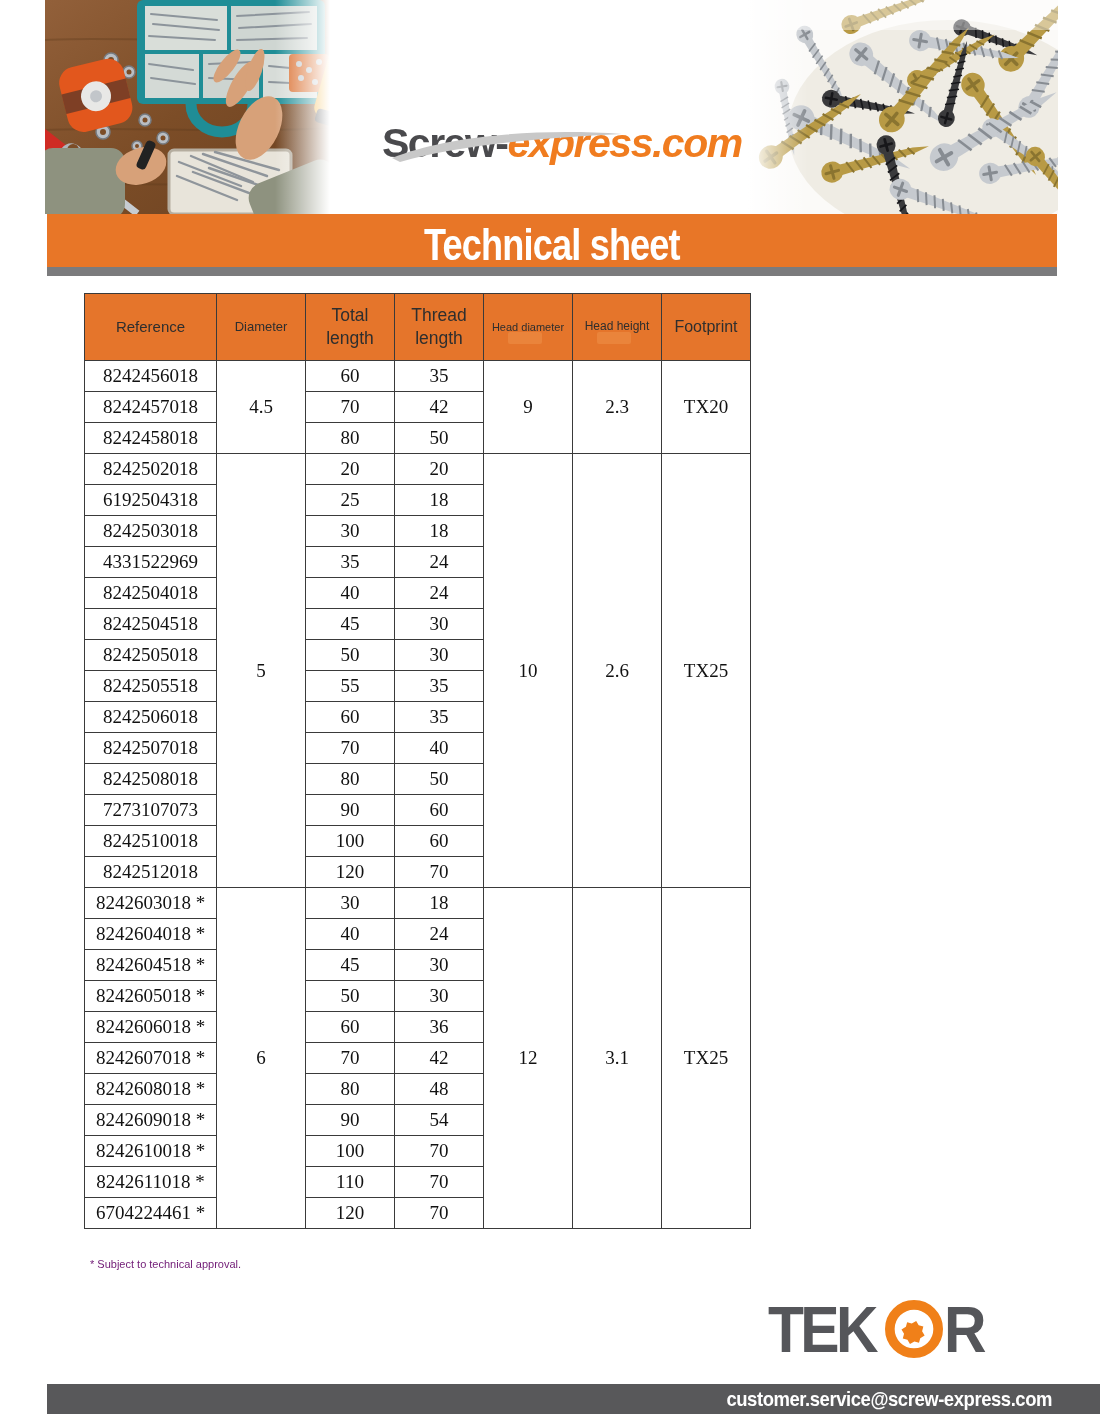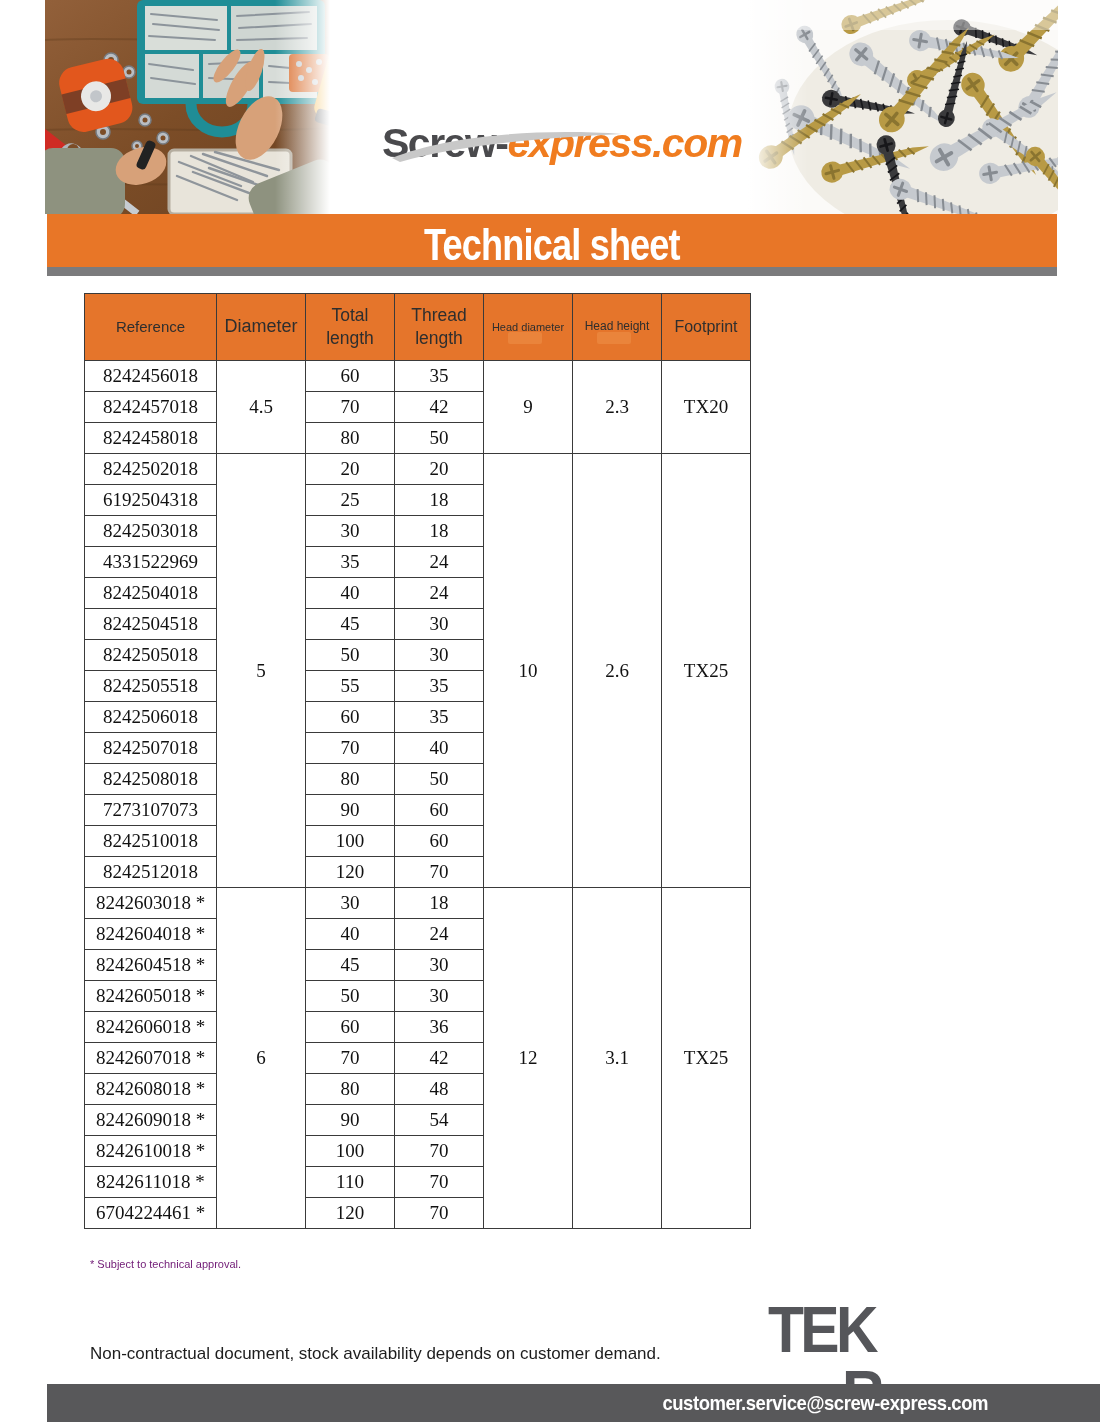--- a/index.html
+++ b/index.html
@@ -35,45 +35,45 @@
 
   
   .table-wrap{position:absolute;left:84px;top:293px;border-radius:13px;}
   table.spec{border-collapse:collapse;table-layout:fixed;width:666px;}
   table.spec col.c1{width:132px;}
   table.spec col.cn{width:89px;}
   table.spec th,table.spec td{border:1px solid #3a3a3a;text-align:center;vertical-align:middle;}
   table.spec thead th{background:var(--table-orange);color:#2e2e2e;height:67px;
                       font-weight:normal;position:relative;line-height:1.3;}
   th.h-ref{font-size:15px;}
-  th.h-diam{font-size:18px;}
+  th.h-diam{font-size:13px;}
   th.h-total,th.h-thread{font-size:17.5px;padding:0 16px;}
   th.h-headd{font-size:11px;}
   th.h-headh{font-size:12px;}
   th.h-foot{font-size:16px;}
   .smudge{position:absolute;left:50%;top:38px;width:34px;height:12px;margin-left:-20px;
           background:#F0964F;opacity:.45;border-radius:2px;}
   table.spec td{height:31px;font-family:"Liberation Serif",serif;font-size:19px;color:#111;
                 background:#fff;padding:0 2px;white-space:nowrap;}
   table.spec{border:1px solid #3a3a3a;}
 
   
   .footnote{position:absolute;left:90px;top:1258px;font-size:11px;color:#701a75;}
   .disclaimer{position:absolute;left:90px;top:1344px;font-size:17px;color:#1d1d1d;}
 
   
-  .tekor{position:absolute;left:768px;top:1298px;height:78px;display:flex;align-items:flex-end;flex-direction:column;}
+  .tekor{position:absolute;left:768px;top:1298px;height:78px;display:flex;align-items:flex-start;}
   .tekor-letters{font-size:64px;font-weight:bold;color:#55565A;letter-spacing:-4px;
                  transform:scaleX(.92);transform-origin:left;line-height:1;}
   .tekor-torx{width:58px;height:58px;margin:0 1px;position:relative;top:2px;}
 
   
-  .footer-bar{position:absolute;left:47px;top:1384px;width:1053px;height:38px;
+  .footer-bar{position:absolute;left:47px;top:1384px;width:1053px;height:30px;
               background:var(--bar-gray);display:flex;align-items:center;justify-content:flex-end;
-              padding-right:112px;}
+              padding-right:48px;}
   .footer-email{color:#fff;font-weight:bold;font-size:21px;letter-spacing:-.5px;
                 transform:scaleX(.88);transform-origin:right;}
 </style>
 </head>
 <body>
 
 <div class="page">
 
   <div class="photo-left">
     <svg viewBox="0 0 285 214" preserveAspectRatio="none">
@@ -446,21 +446,20 @@
           <tr>
             <td>6704224461 *</td>
             <td>120</td>
             <td>70</td>
           </tr>
         </tbody>
     </table>
   </div>
 
   <div class="footnote">* Subject to technical approval.</div>
-  <div class="disclaimer">Non-contractual document, stock availability depends on customer demand.</div>
 
   <div class="tekor">
     <span class="tekor-letters">TEK</span>
     <svg class="tekor-torx" viewBox="0 0 60 60">
       <circle cx="30" cy="30" r="25" fill="none" stroke="#F08019" stroke-width="10"></circle>
       <path d="M30 16 l6 6 8 0 0 8 6 6 -6 6 0 8 -8 0 -6 6 -6 -6 -8 0 0 -8 -6 -6 6 -6 0 -8 8 0 Z" transform="rotate(15 30 30) scale(0.62) translate(18.4 18.4)" fill="#F08019"></path>
     </svg>
     <span class="tekor-letters" style="position:relative;">R</span>
   </div>
 

